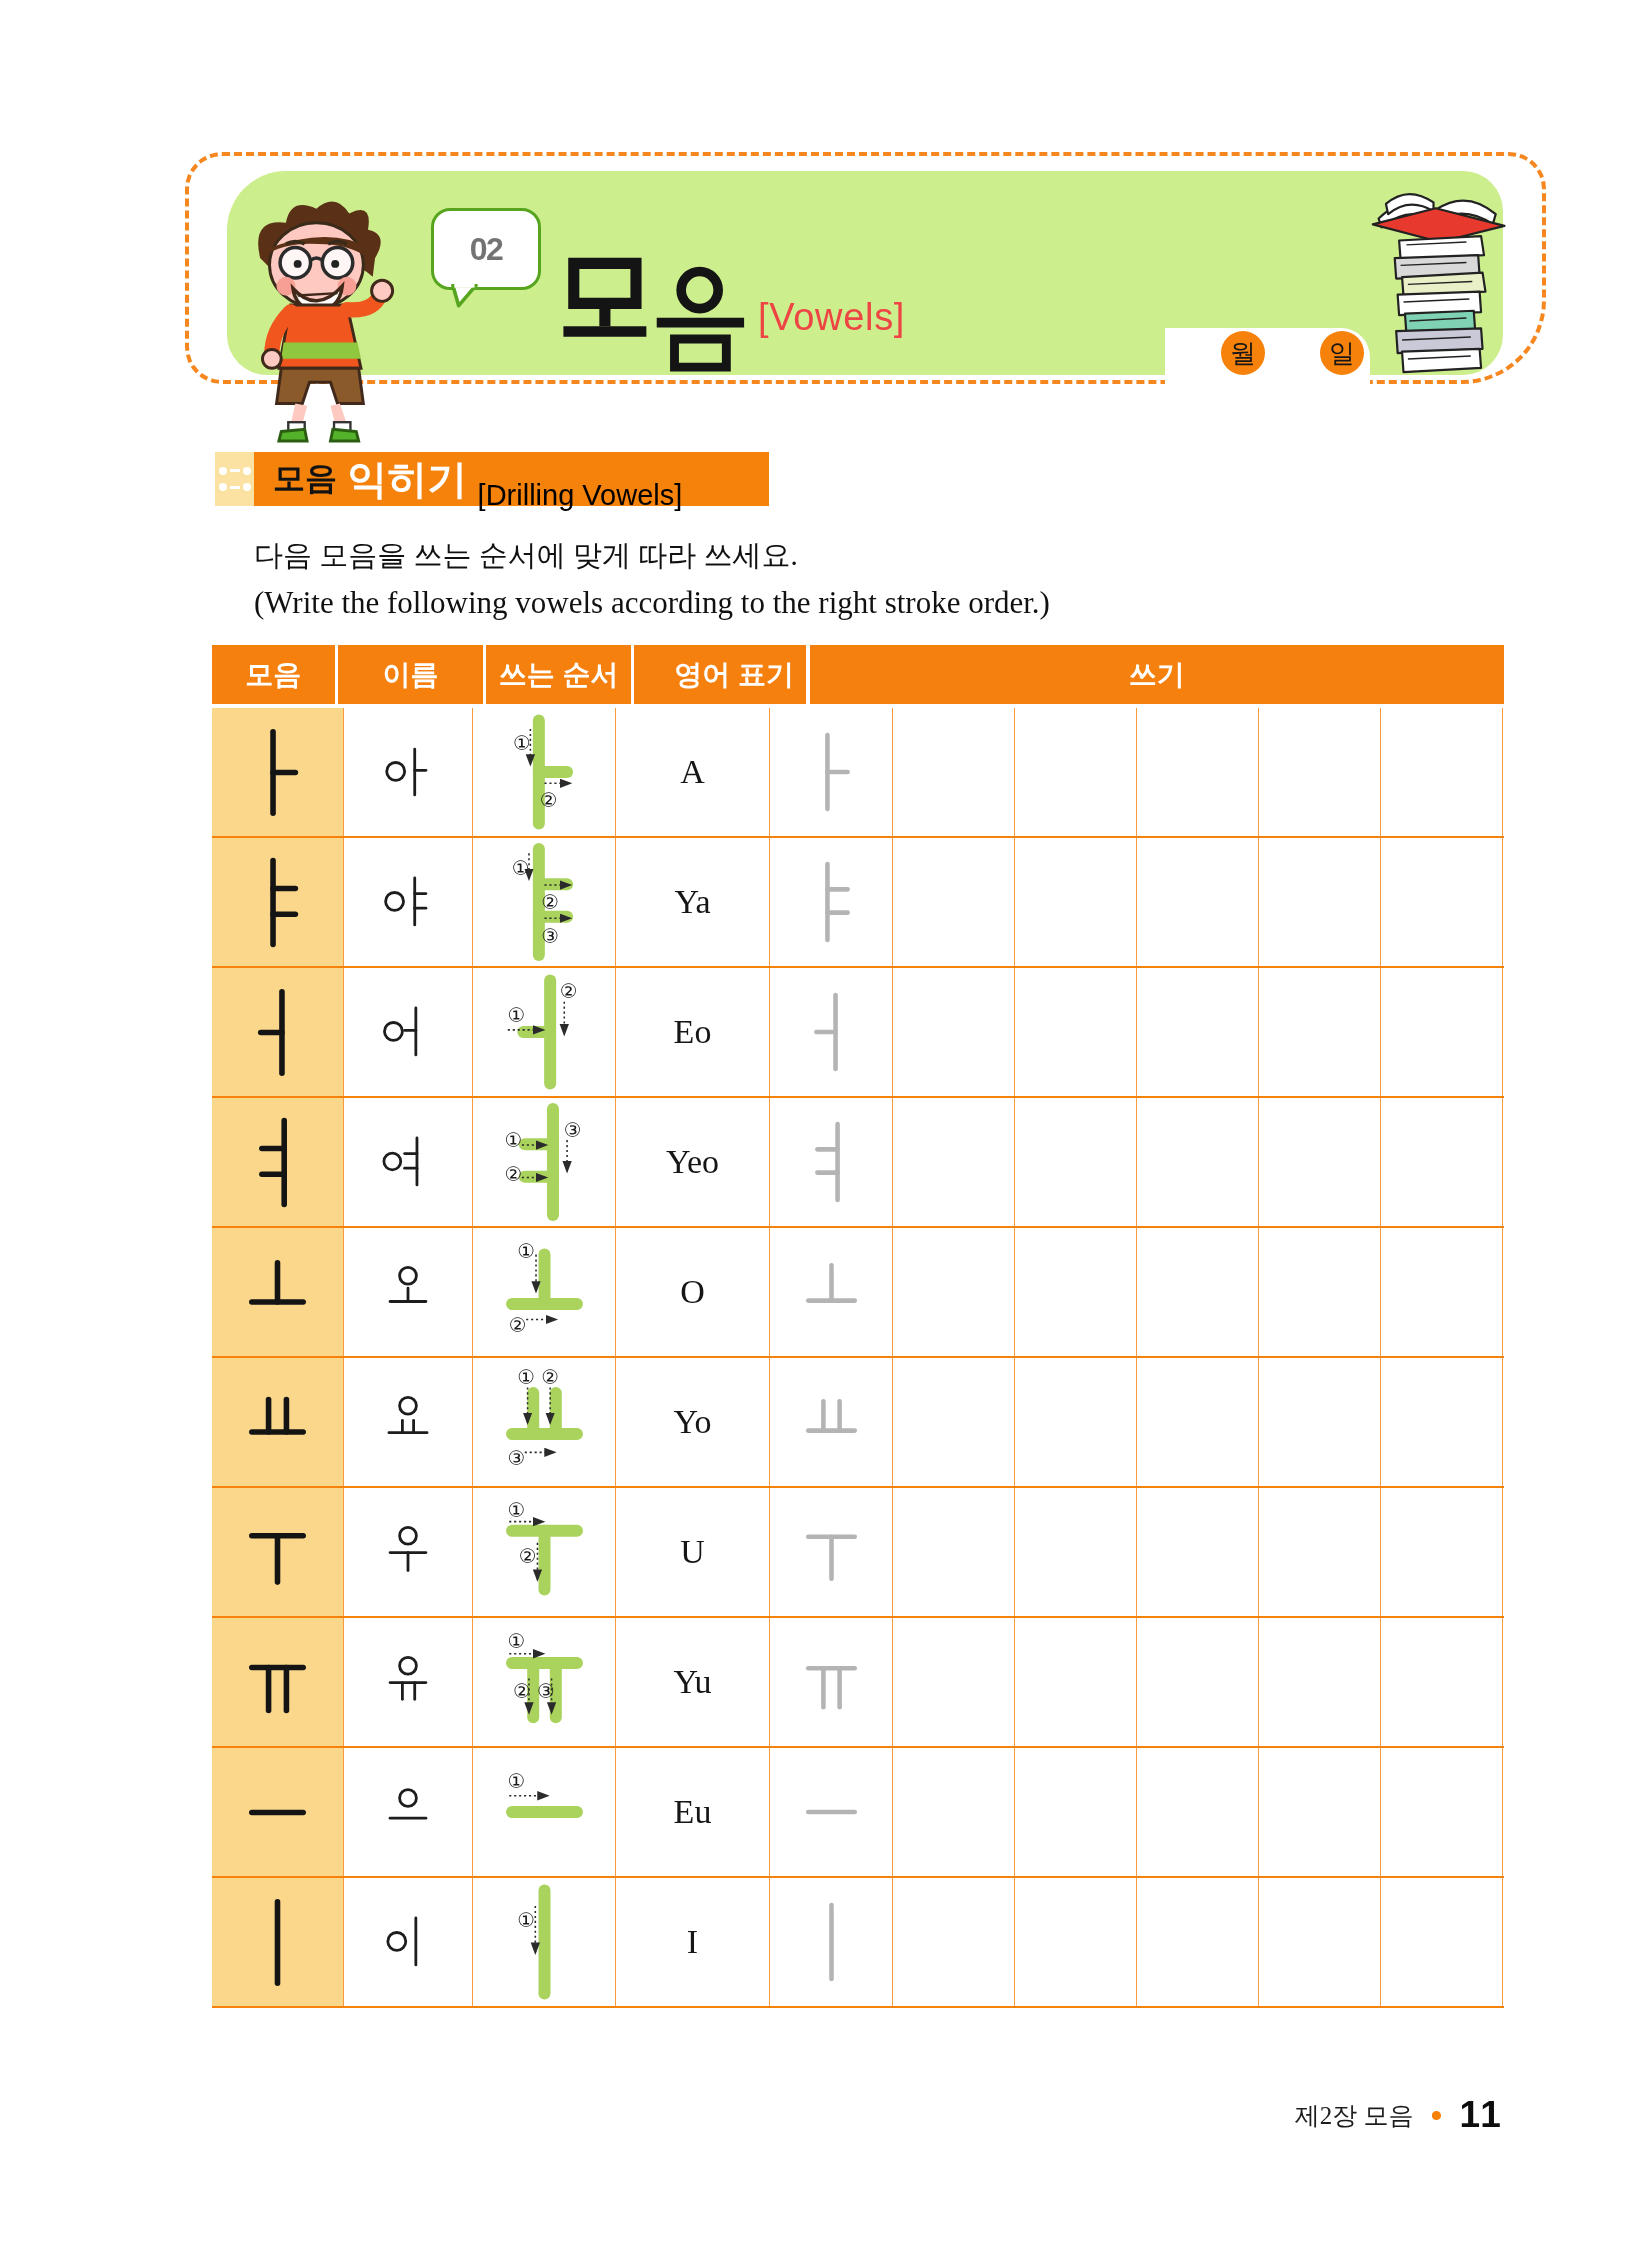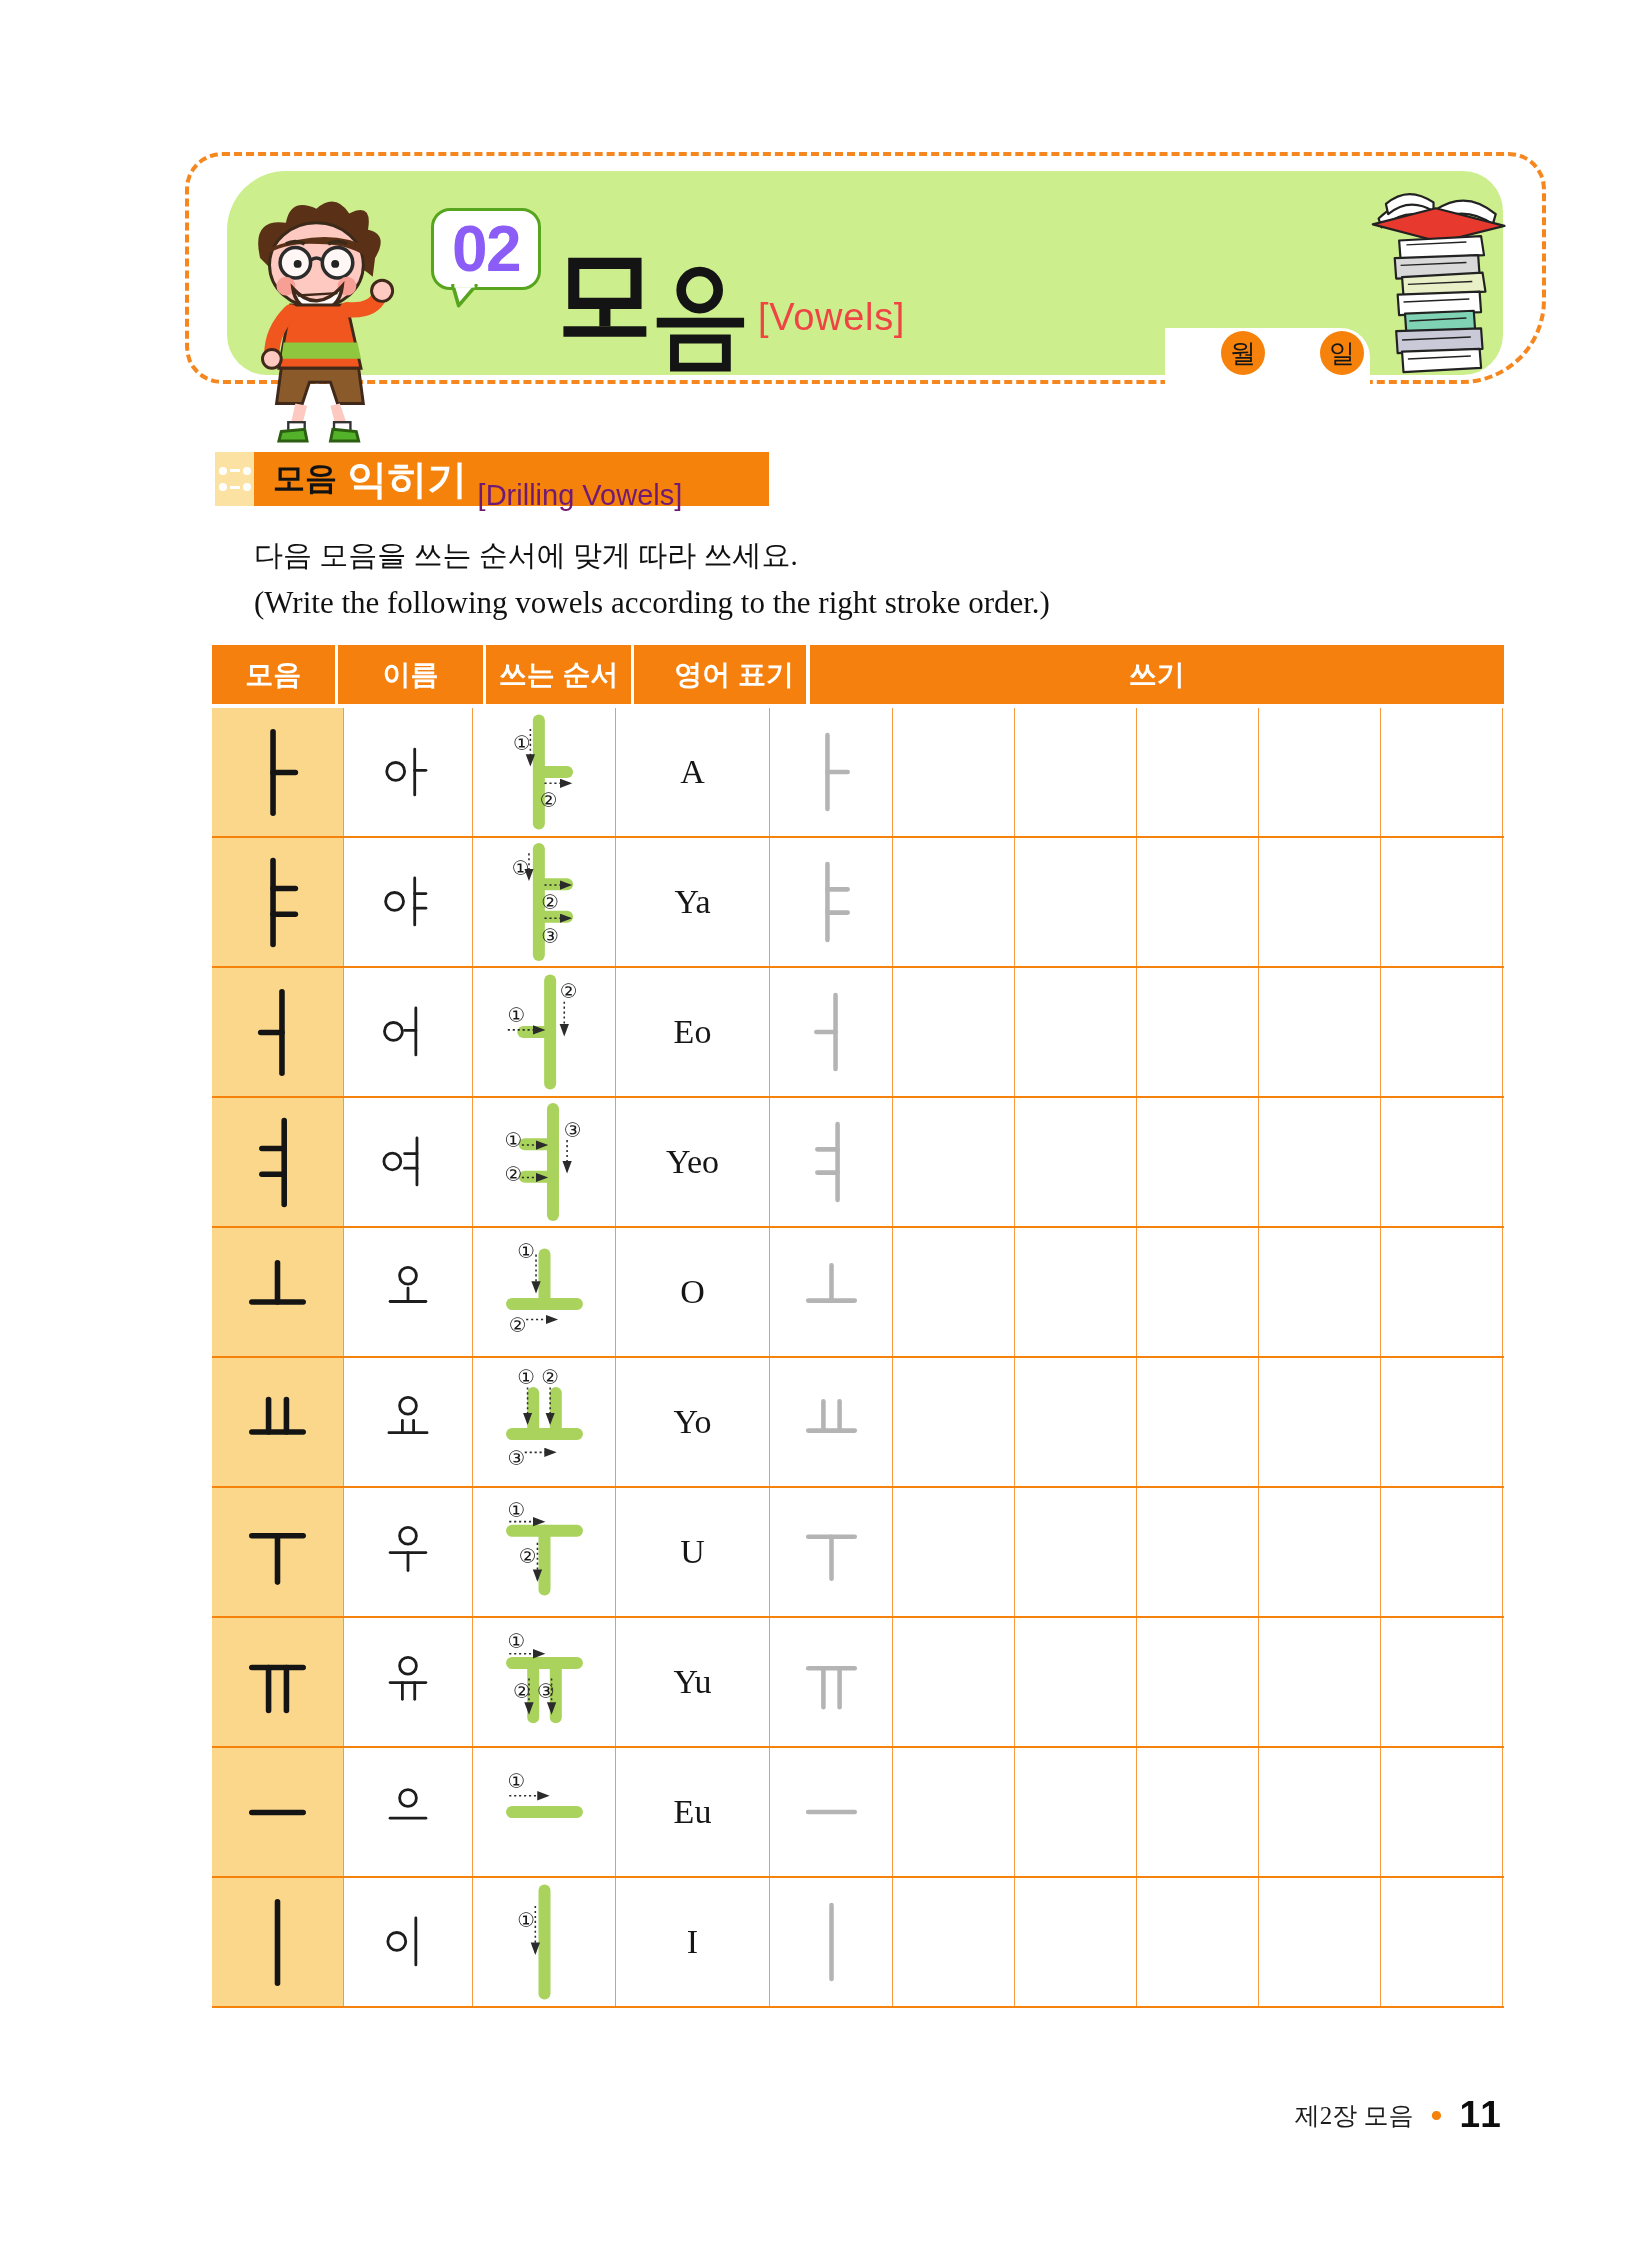--- a/index.html
+++ b/index.html
@@ -10,34 +10,34 @@
   .dashed-frame{left:185px;top:152px;width:1361px;height:232px;box-sizing:border-box;
     border:4.4px dashed #f6871f;border-radius:37px 37px 84px 37px;}
   .green-box{left:227px;top:171px;width:1276px;height:204px;background:#cdee8d;
     border-radius:59px 40px 40px 40px;}
   .white-notch{left:1165px;top:328px;width:205px;height:60px;background:#ffffff;
     border-radius:0 29px 0 0;}
   .date-circle{width:44px;height:44px;border-radius:50%;background:#f6820c;
     display:flex;align-items:center;justify-content:center;font-size:26px;color:#161616;}
   .speech-bubble{left:431px;top:208px;width:104px;height:76px;background:#fff;
     border:3.7px solid #57a51f;border-radius:19px;display:flex;align-items:center;
-    justify-content:center;font-size:64px;font-weight:bold;letter-spacing:-1.5px;color:#8b5cf6;}
+    justify-content:center;font-size:32px;font-weight:bold;letter-spacing:-1.5px;color:#737373;}
   .bubble-tail{left:447px;top:284px;}
   .title-en{left:758px;top:296px;font-size:38px;color:#ef4444;letter-spacing:0.7px;}
   
   .sec-chip{left:215px;top:452px;width:40px;height:54px;background:#fbe2a2;
     display:flex;flex-direction:column;align-items:center;justify-content:center;gap:8.8px;}
   .chip-row{display:flex;align-items:center;gap:2.9px;}
   .chip-dot{width:8px;height:8px;border-radius:50%;background:#fff;}
   .chip-bar{width:9.5px;height:3.7px;background:#fff;}
   .sec-bar{left:254px;top:452px;width:515px;height:54px;background:#f5820b;
     display:flex;align-items:center;padding-left:19px;box-sizing:border-box;gap:10.3px;}
   .sec-ko-black{font-size:32px;font-weight:bold;color:#121212;}
   .sec-ko-white{font-size:40px;font-weight:bold;color:#ffffff;}
-  .sec-en-white{font-size:29px;color:#701a75;margin-top:32px;}
+  .sec-en-white{font-size:29px;color:#000000;margin-top:32px;}
   
   .inst{left:254px;top:536px;}
   .inst-ko{font-family:"Liberation Serif",serif;font-size:29px;color:#111;margin:0 0 8.8px 0;}
   .inst-en{font-family:"Liberation Serif",serif;font-size:31px;color:#111;margin:0;}
   
   .vtable{left:212px;top:645px;width:1292px;}
   .thead{display:flex;gap:3.7px;height:59px;}
   .th{background:#f5800d;color:#fff;font-size:28px;font-weight:bold;
       display:flex;align-items:center;justify-content:center;}
   .th1{width:129px;}.th2{width:152px;}.th3{width:152px;}.th4{width:151px;padding-left:28px;}.th5{width:731px;}

